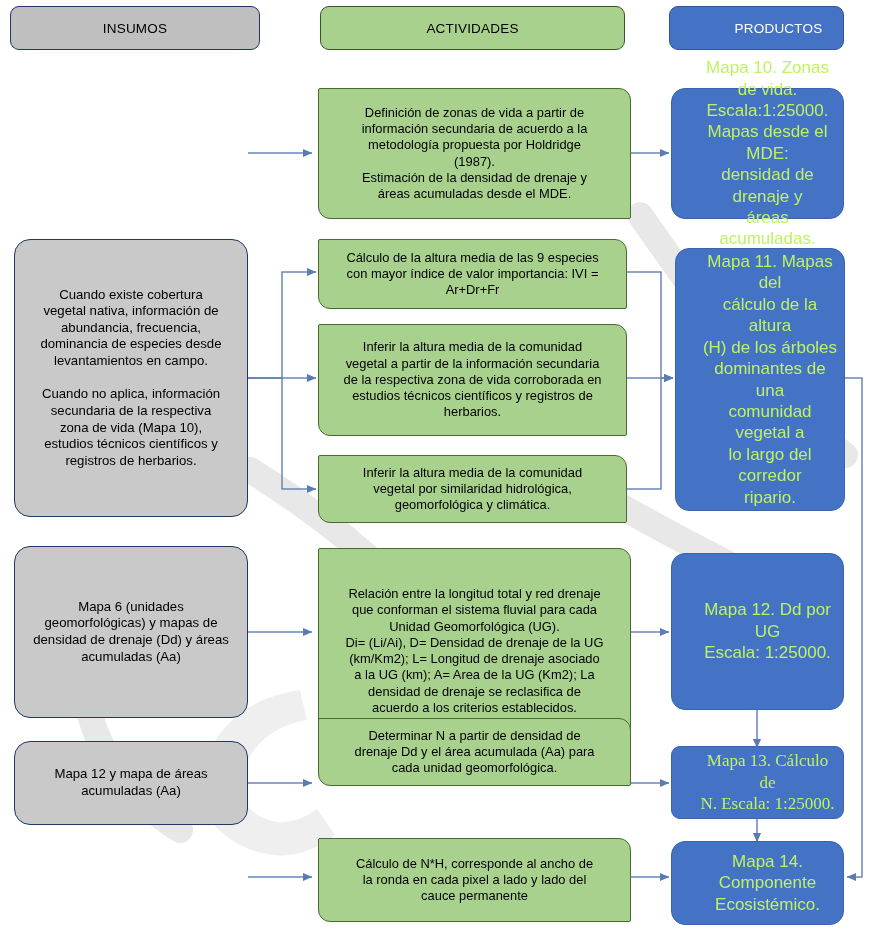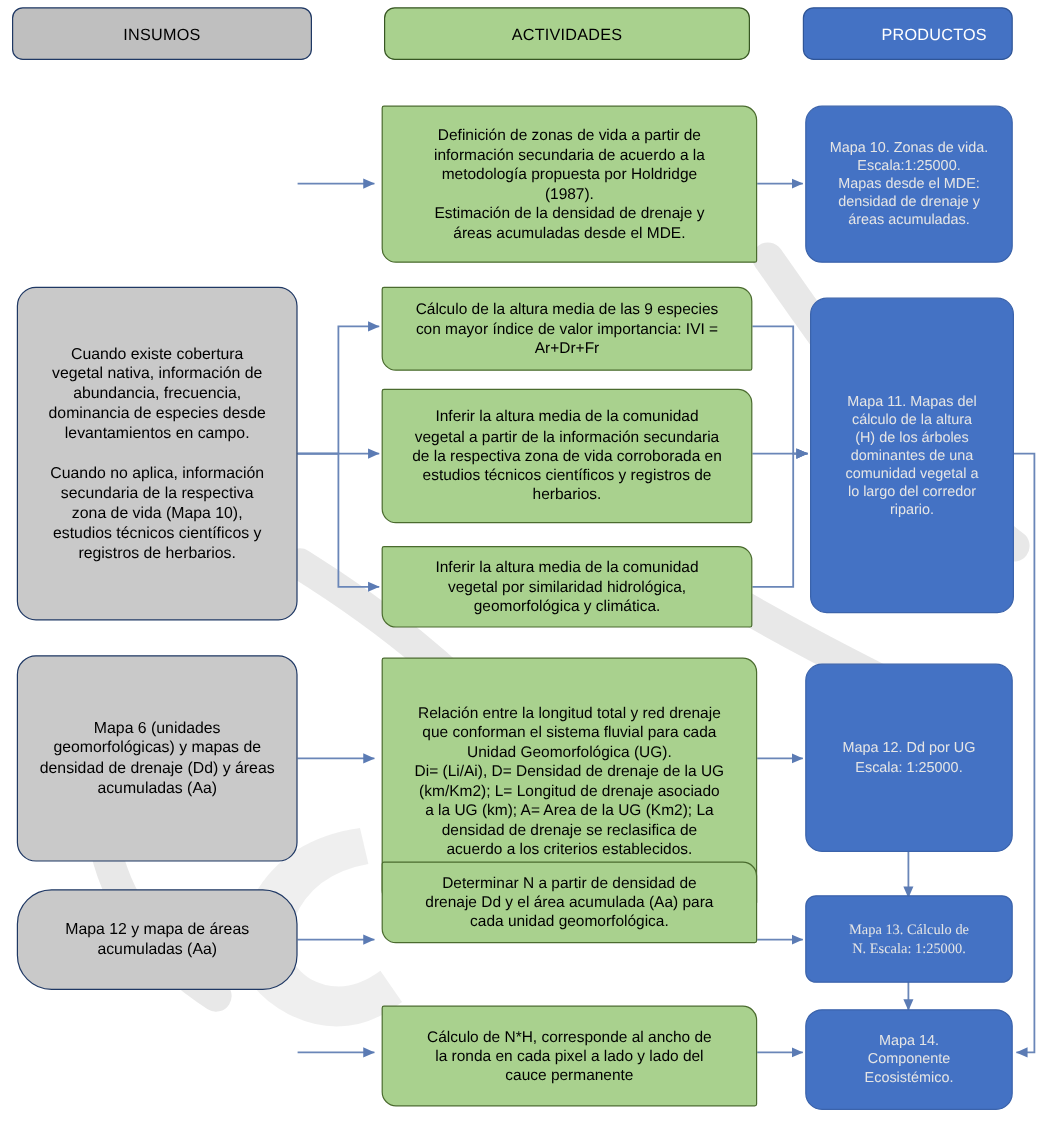--- a/index.html
+++ b/index.html
@@ -91,22 +91,23 @@
     border: 1.4px solid #4a6b2e;
     border-radius: 2px 12px 2px 12px;
     color: #000000;
     font-size: 12.9px;
   }
   
   .prod-box {
     background: #4472c4;
     border: 1.2px solid #3b63ab;
     border-radius: 14px;
-    color: #e5e5e5;
-    font-size: 12px;
+    color: #bef264;
+    font-size: 17px;
+    padding-left: 20px;
   }
   .prod-box.tight { border-radius: 9px; }
 </style>
 </head>
 <body>
 
 <div id="canvas">
 
   <svg class="watermark" viewBox="0 0 870 934" xmlns="http://www.w3.org/2000/svg" aria-hidden="true">
     <g fill="none" stroke="#e6e6e6" stroke-width="26" stroke-linecap="round" opacity="0.9">
@@ -180,21 +181,21 @@
 registros de herbarios.</span>
   </div>
 
   <div class="node in-box" style="left:14px;top:546px;width:234px;height:172px;">
     <span class="txt">Mapa 6 (unidades
 geomorfológicas) y mapas de
 densidad de drenaje (Dd) y áreas
 acumuladas (Aa)</span>
   </div>
 
-  <div class="node in-box" style="left:14px;top:741px;width:234px;height:84px;border-radius:29px;">
+  <div class="node in-box" style="left:14px;top:741px;width:234px;height:84px;">
     <span class="txt">Mapa 12 y mapa de áreas
 acumuladas (Aa)</span>
   </div>
 
 
   <div class="node act-box" style="left:318px;top:88px;width:313px;height:131px;">
     <span class="txt">Definición de zonas de vida a partir de
 información secundaria de acuerdo a la
 metodología propuesta por Holdridge
 (1987).

